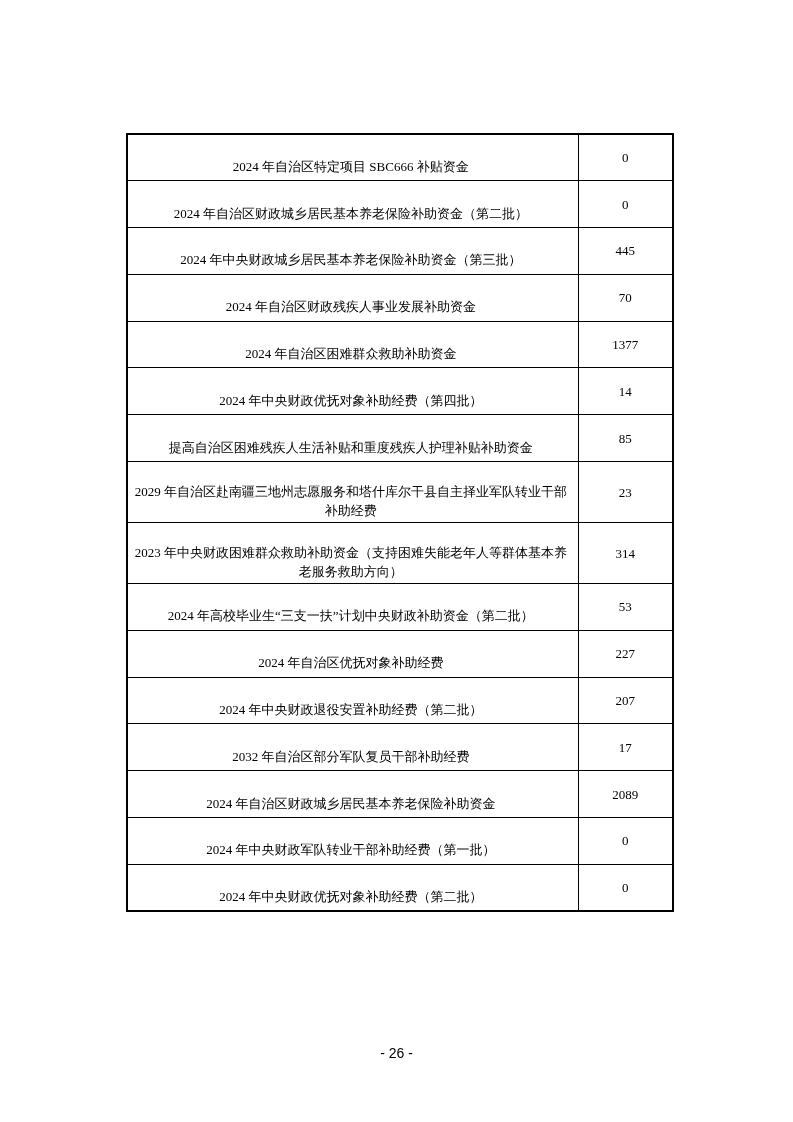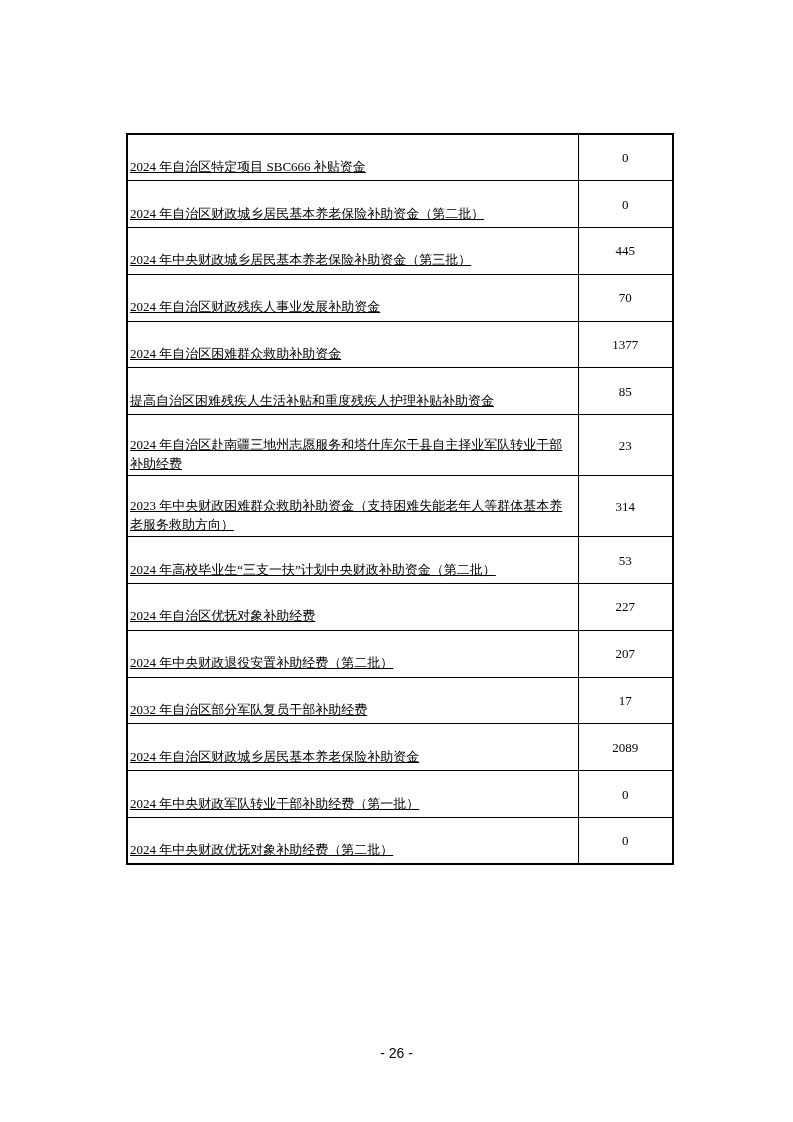--- a/index.html
+++ b/index.html
@@ -36,22 +36,21 @@
     box-sizing: border-box;
     height: 46.8px;
     vertical-align: middle;
     font-size: 13px;
     line-height: 19px;
     color: #000000;
   }
   td.name {
     width: 451px;
     padding: 20px 6px 2px 2px;
-    text-align: left;
-    text-decoration: underline;
+    text-align: center;
   }
   td.val {
     width: 95px;
     text-align: center;
     padding: 0;
   }
   .footer {
     position: absolute;
     left: 0;
     top: 1045px;
@@ -83,25 +82,29 @@
       </tr>
       <tr>
         <td class="name">2024 年自治区财政残疾人事业发展补助资金</td>
         <td class="val">70</td>
       </tr>
       <tr>
         <td class="name">2024 年自治区困难群众救助补助资金</td>
         <td class="val">1377</td>
       </tr>
       <tr>
+        <td class="name">2024 年中央财政优抚对象补助经费（第四批）</td>
+        <td class="val">14</td>
+      </tr>
+      <tr>
         <td class="name">提高自治区困难残疾人生活补贴和重度残疾人护理补贴补助资金</td>
         <td class="val">85</td>
       </tr>
       <tr>
-        <td class="name">2024 年自治区赴南疆三地州志愿服务和塔什库尔干县自主择业军队转业干部补助经费</td>
+        <td class="name">2029 年自治区赴南疆三地州志愿服务和塔什库尔干县自主择业军队转业干部补助经费</td>
         <td class="val">23</td>
       </tr>
       <tr>
         <td class="name">2023 年中央财政困难群众救助补助资金（支持困难失能老年人等群体基本养老服务救助方向）</td>
         <td class="val">314</td>
       </tr>
       <tr>
         <td class="name">2024 年高校毕业生“三支一扶”计划中央财政补助资金（第二批）</td>
         <td class="val">53</td>
       </tr>

